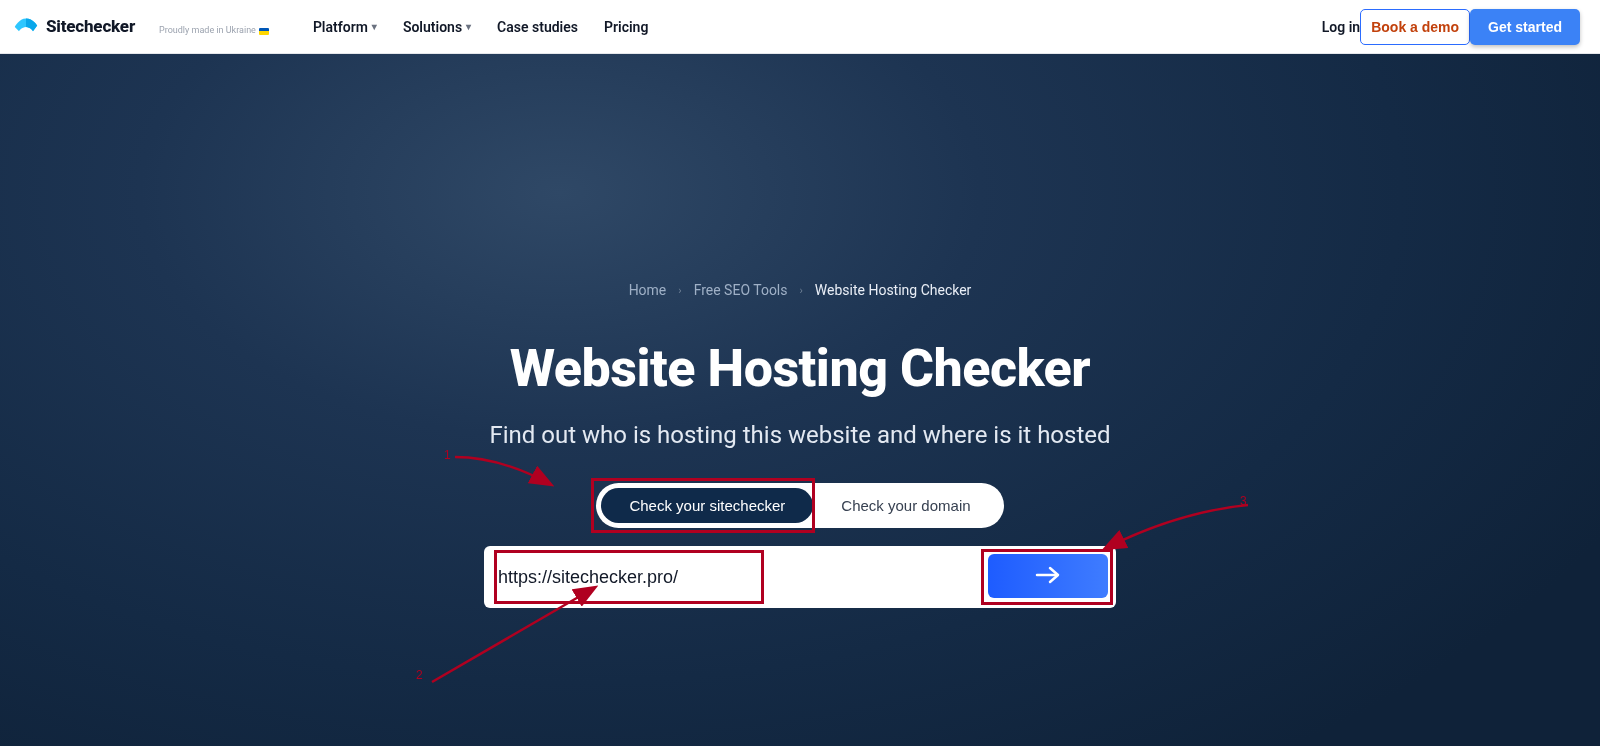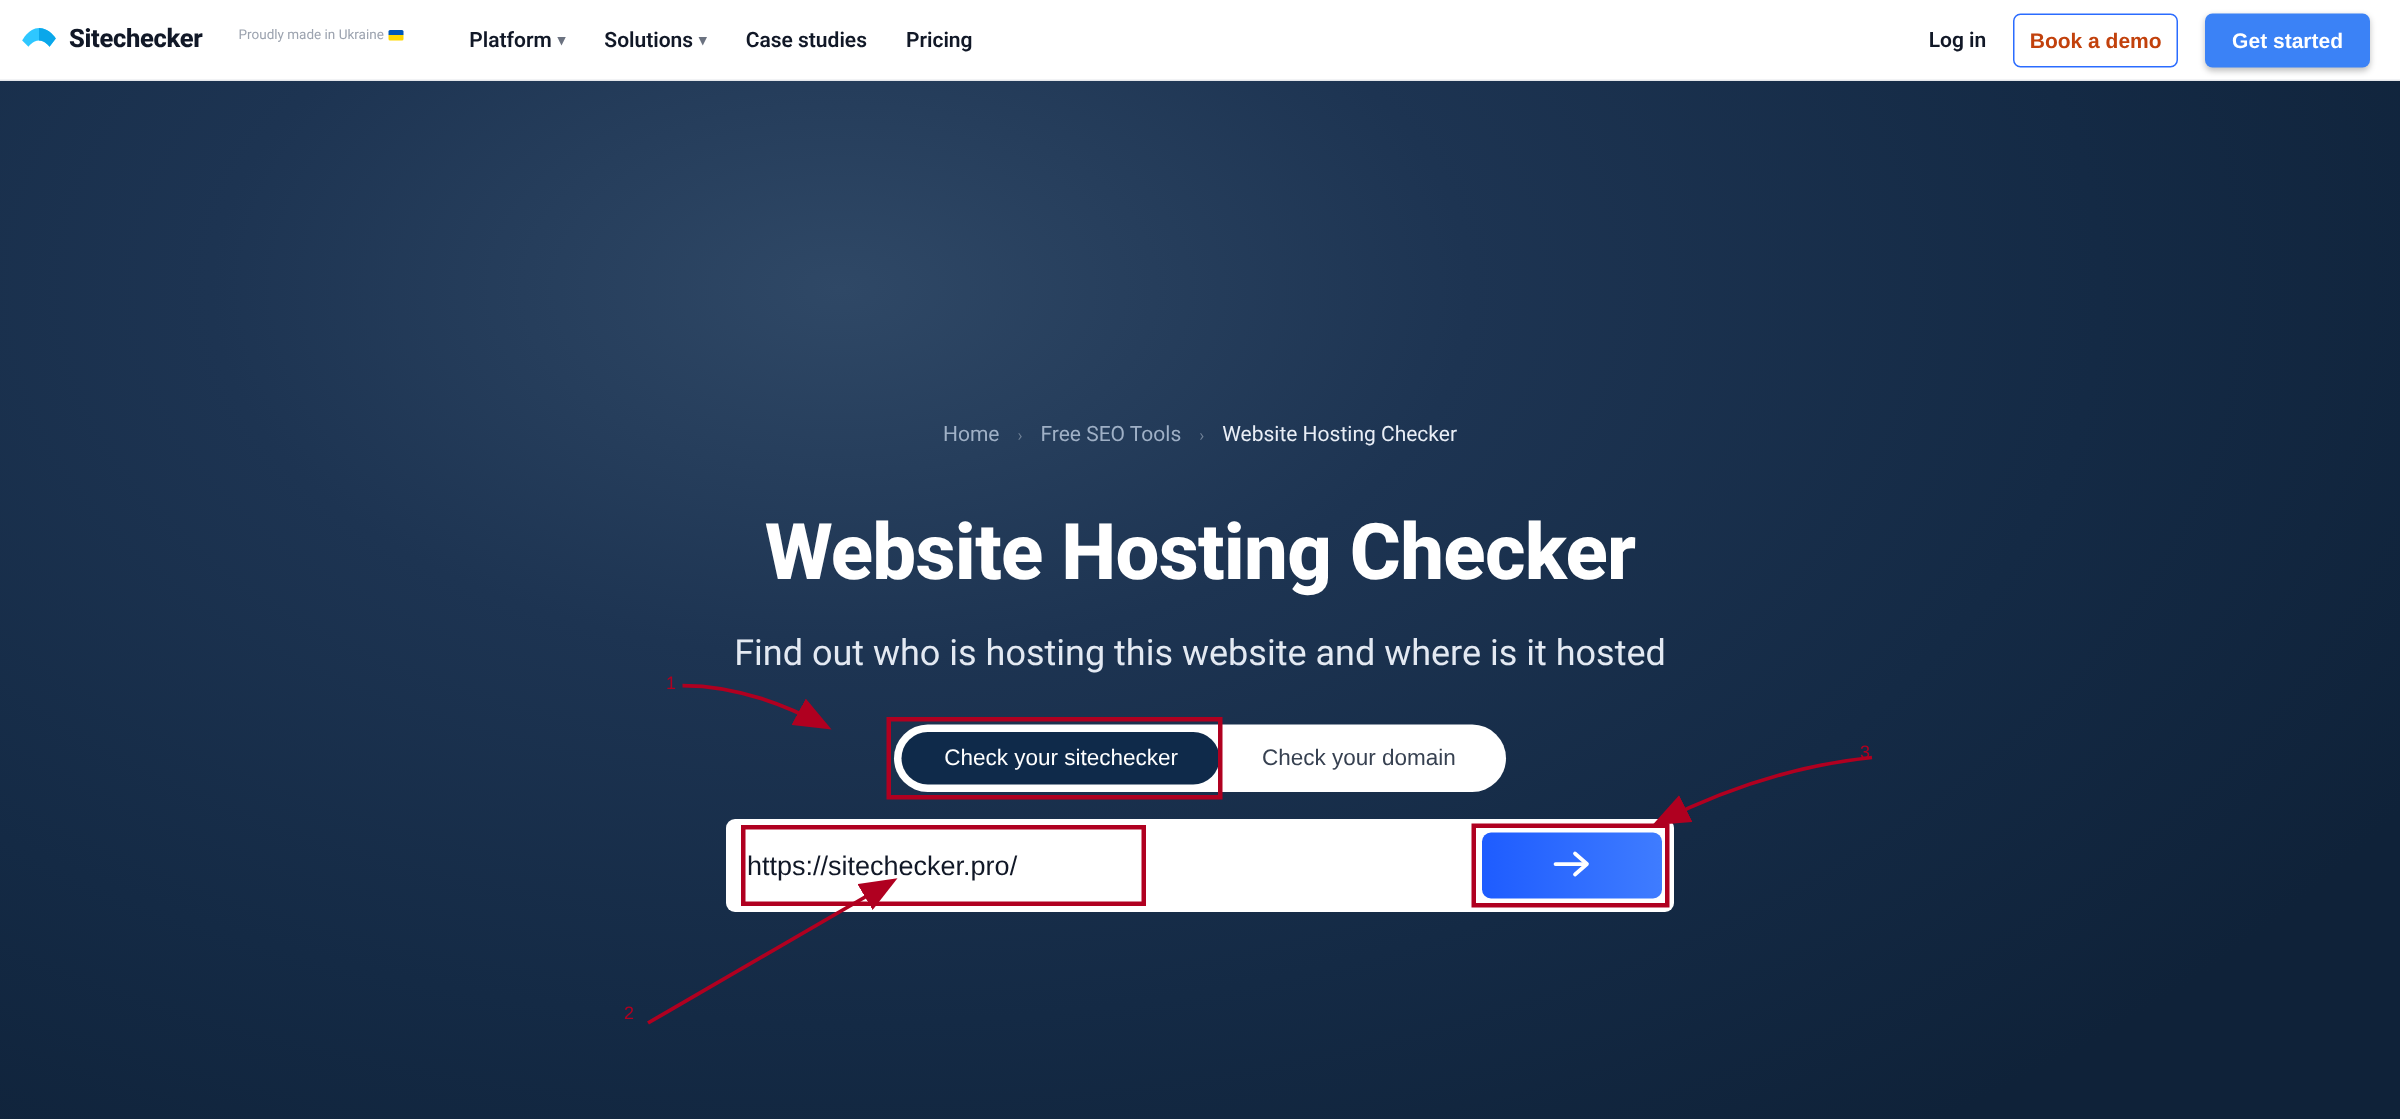--- a/index.html
+++ b/index.html
@@ -38,21 +38,21 @@
       font-size: 17px;
       font-weight: 800;
       color: #111827;
       letter-spacing: -0.2px;
     }
     .logo-sub {
       font-size: 9px;
       color: #9ca3af;
       margin-top: 2px;
       display: flex;
-      align-items: flex-start;
+      align-items: flex-end;
       gap: 3px;
       padding-left: 24px;
     }
     .flag {
       display: inline-block;
       width: 10px;
       height: 7px;
       background: linear-gradient(to bottom, #0057b7 0 50%, #ffd700 50% 100%);
       border-radius: 1px;
     }
@@ -70,21 +70,20 @@
     }
     .nav-item .chev {
       font-size: 10px;
       color: #6b7280;
     }
 
     .header-right {
       margin-left: auto;
       display: flex;
       align-items: center;
-      gap: 18px;
     }
     .login-link {
       font-size: 14px;
       font-weight: 600;
       color: #111827;
       cursor: pointer;
     }
     .btn-outline {
       border: 1px solid #2b6cff;
       color: #c2410c;
@@ -174,21 +173,21 @@
     }
     
 
     
     .form-card {
       background: #fff;
       width: 632px;
       height: 62px;
       border-radius: 6px;
       display: flex;
-      align-items: center;
+      align-items: flex-start;
       padding: 8px 8px 8px 14px;
       gap: 8px;
       position: relative;
     }
     .url-input {
       flex: 1;
       border: none;
       outline: none;
       font-size: 18px;
       color: #111827;

